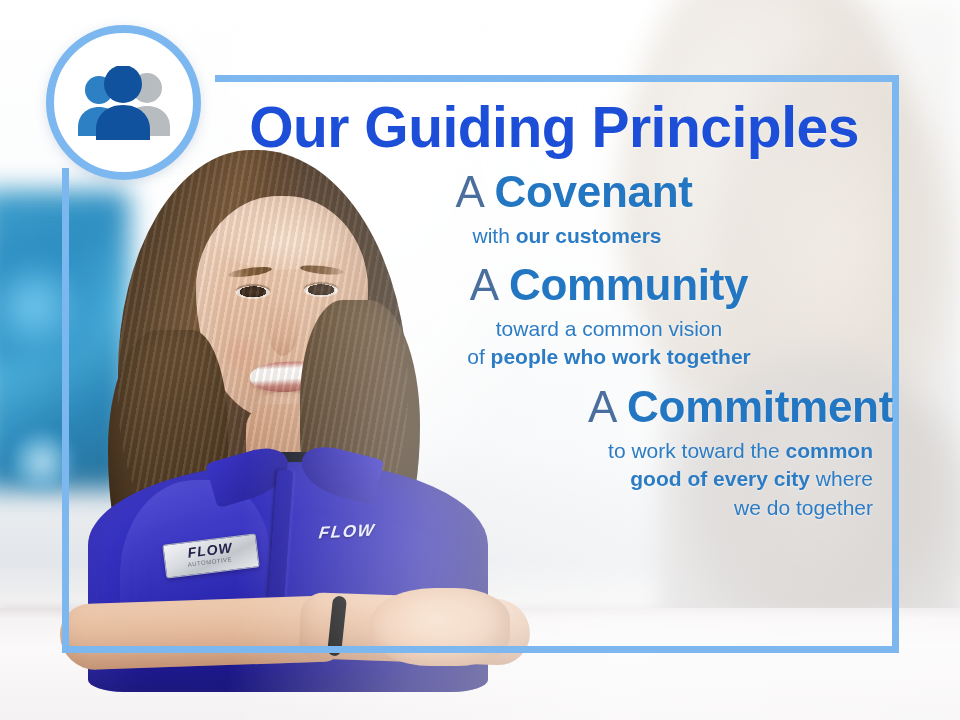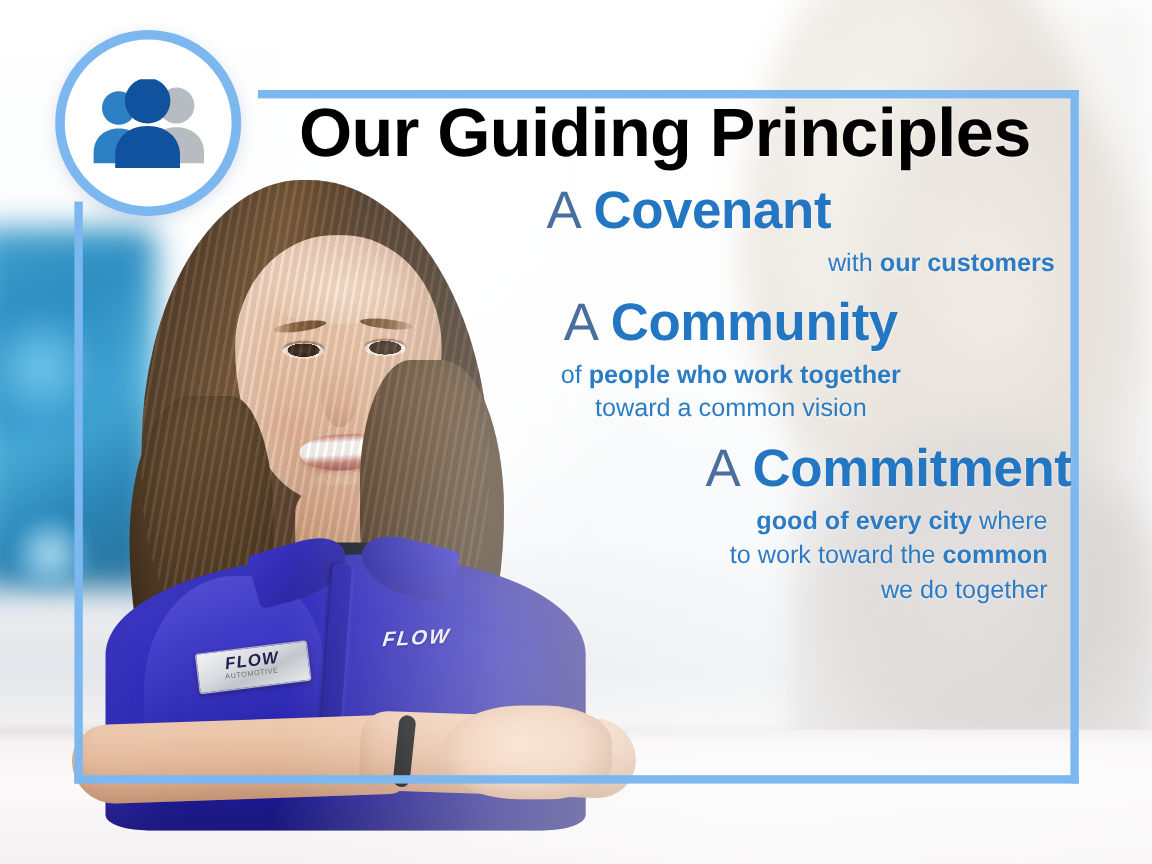--- a/index.html
+++ b/index.html
@@ -318,23 +318,24 @@
     border:8px solid #7cb8ef;
     box-sizing:border-box;
     box-shadow:0 3px 12px rgba(60,100,150,.18);
   }
   .badge svg{position:absolute;left:50%;top:50%;transform:translate(-50%,-50%);}
 
   
   .content{position:absolute;left:215px;top:82px;width:678px;}
   .title{
     text-align:center;
-    color:#000000;
+    color:#1d4ed8;
     font:700 57px/1.05 "Liberation Sans",sans-serif;
     letter-spacing:-.5px;
+    padding-top:16px;
     text-shadow:0 1px 2px rgba(255,255,255,.65);
   }
 
   .principle{margin-top:14px;}
   .p-head{
     font-size:44px;line-height:1.02;
     text-shadow:0 1px 2px rgba(255,255,255,.6);
     white-space:nowrap;
   }
   .p-art{font-weight:300;color:#4a6f9e;}
@@ -346,21 +347,21 @@
     text-shadow:0 1px 2px rgba(255,255,255,.6);
     margin-top:7px;
   }
   .p-sub b{font-weight:700;}
 
   .a-center{text-align:center;}
   .a-right{text-align:right;}
 
   
   .pr-1{padding-left:40px;margin-top:12px;}
-  .pr-1 .p-sub{padding-right:14px;text-align:right;}
+  .pr-1 .p-sub{padding-right:14px;}
   .pr-2{margin-top:14px;padding-left:110px;}
   .pr-2 .p-sub{padding-right:0px;}
   .pr-3{padding-left:230px;}
   .pr-3 .p-sub{padding-right:20px;line-height:1.36;}
 </style>
 </head>
 <body>
 
 <div id="poster">
 
@@ -439,28 +440,28 @@
     <div id="principles">
         <div class="principle pr-1 a-center">
           <div class="p-head"><span class="p-art">A </span><span class="p-word">Covenant</span></div>
           <div class="p-sub">
             <div><span>with </span><b>our customers</b></div>
           </div>
         </div>
         <div class="principle pr-2 a-center">
           <div class="p-head"><span class="p-art">A </span><span class="p-word">Community</span></div>
           <div class="p-sub">
+            <div><span>toward a common vision</span></div>
             <div><span>of </span><b>people who work together</b></div>
-            <div><span>toward a common vision</span></div>
           </div>
         </div>
         <div class="principle pr-3 a-right">
           <div class="p-head"><span class="p-art">A </span><span class="p-word">Commitment</span></div>
           <div class="p-sub">
+            <div><span>to work toward the </span><b>common</b></div>
             <div><b>good of every city</b><span> where</span></div>
-            <div><span>to work toward the </span><b>common</b></div>
             <div><span>we do together</span></div>
           </div>
         </div>
       </div>
   </div>
 
 </div>
 
 </body></html>

